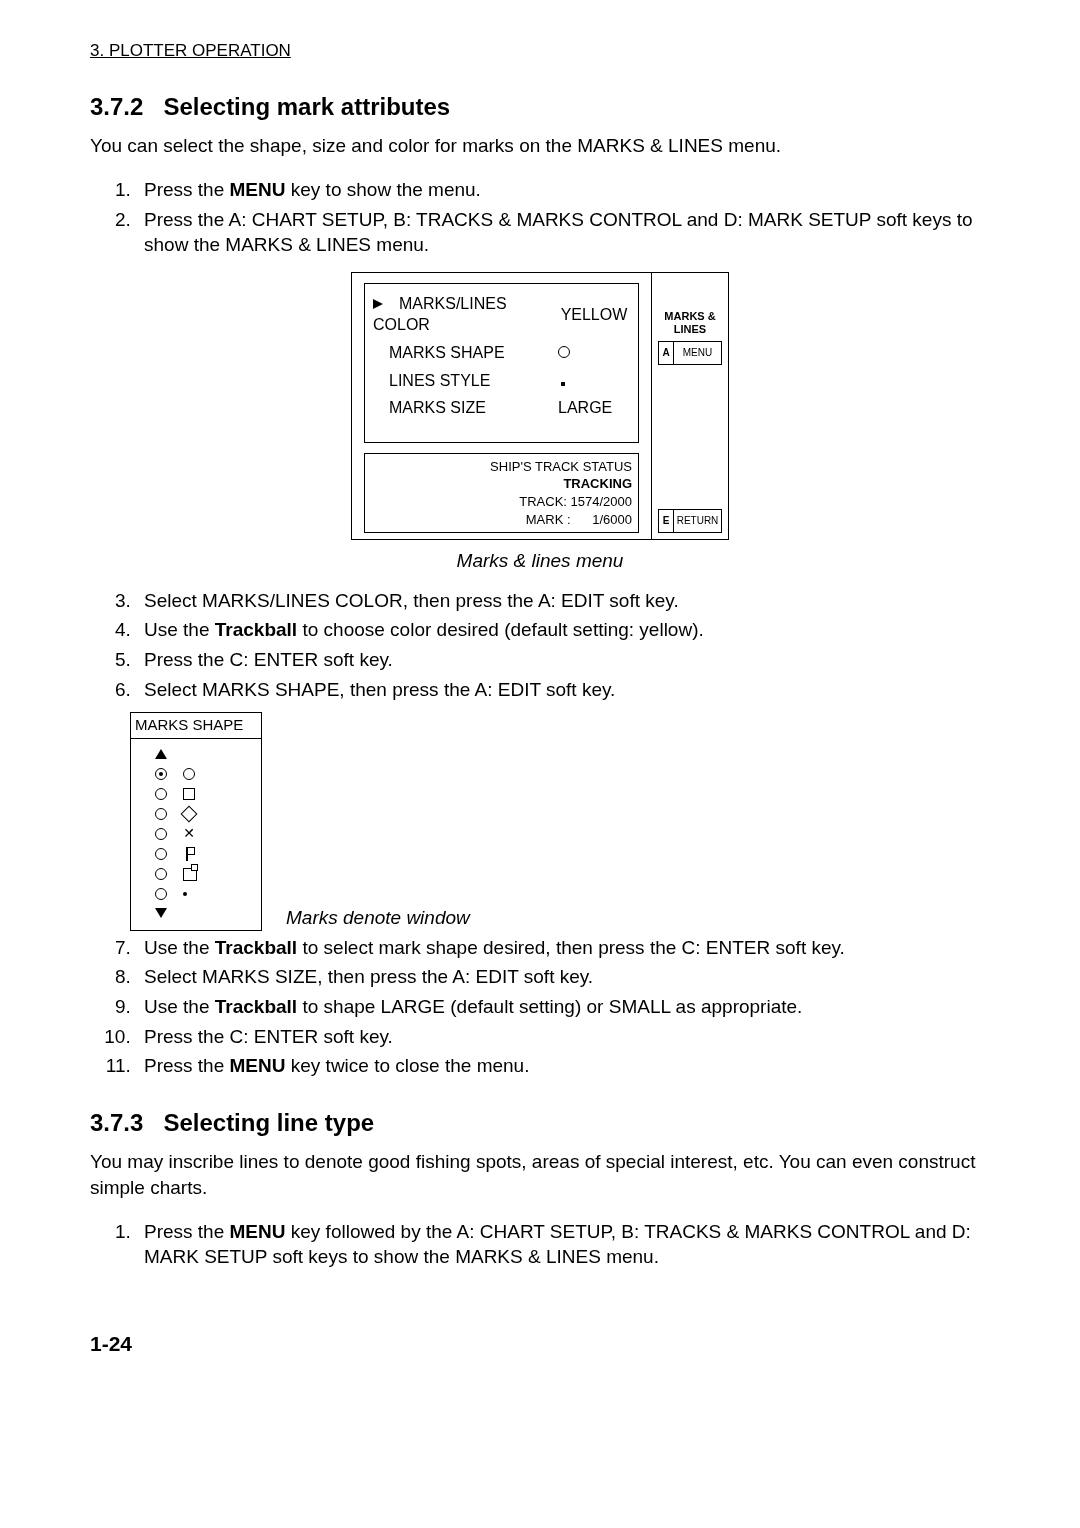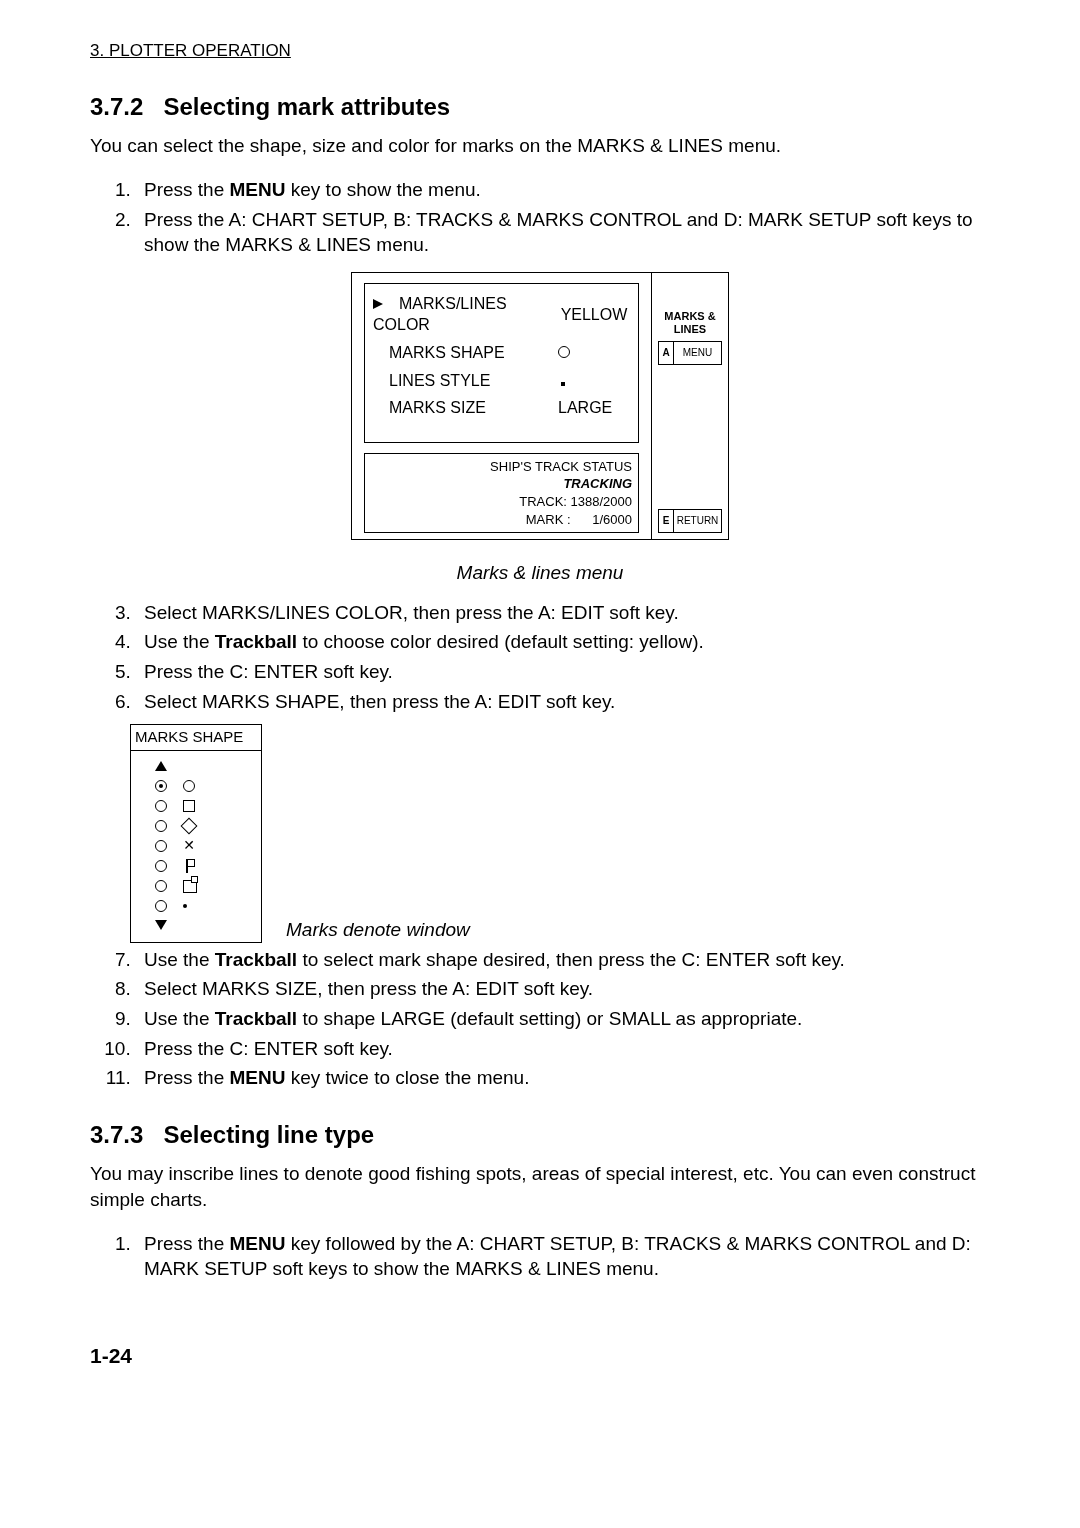--- a/index.html
+++ b/index.html
@@ -121,21 +121,21 @@
   .sk .skt {
     flex: 1;
     display: flex;
     align-items: center;
     justify-content: center;
   }
   .figure-caption {
     font-style: italic;
     font-size: 19px;
     text-align: center;
-    margin: 20px 0 14px 0;
+    margin: 8px 0 14px 0;
   }
   .shape-fig-row {
     display: flex;
     align-items: flex-end;
     margin: 8px 0 4px 40px;
   }
   .shape-box {
     border: 1px solid #000;
     width: 130px;
     font-size: 14px;
@@ -216,22 +216,22 @@
           <span><span class="arrow"></span><span>LINES STYLE</span></span>
           <span class="mval"><span class="dotline"></span></span>
         </div>
         <div class="menu-row">
           <span><span class="arrow"></span><span>MARKS SIZE</span></span>
           <span class="mval">LARGE</span>
         </div>
       </div>
       <div class="status-box">
         <div>SHIP'S TRACK STATUS</div>
-        <div style="font-weight:bold; padding-left:8px;font-style:italic;">TRACKING</div>
-        <div style="padding-left:8px;">TRACK: 1388/2000</div>
+        <div style="font-weight:bold; padding-left:8px;">TRACKING</div>
+        <div style="padding-left:8px;">TRACK: 1574/2000</div>
         <div style="padding-left:8px; white-space:pre;">MARK :      1/6000</div>
       </div>
     </div>
     <div class="menu-side">
       <div>
         <div class="side-title">
           <span>MARKS &amp;</span><br>
           <span>LINES</span>
         </div>
         <div class="sk">

